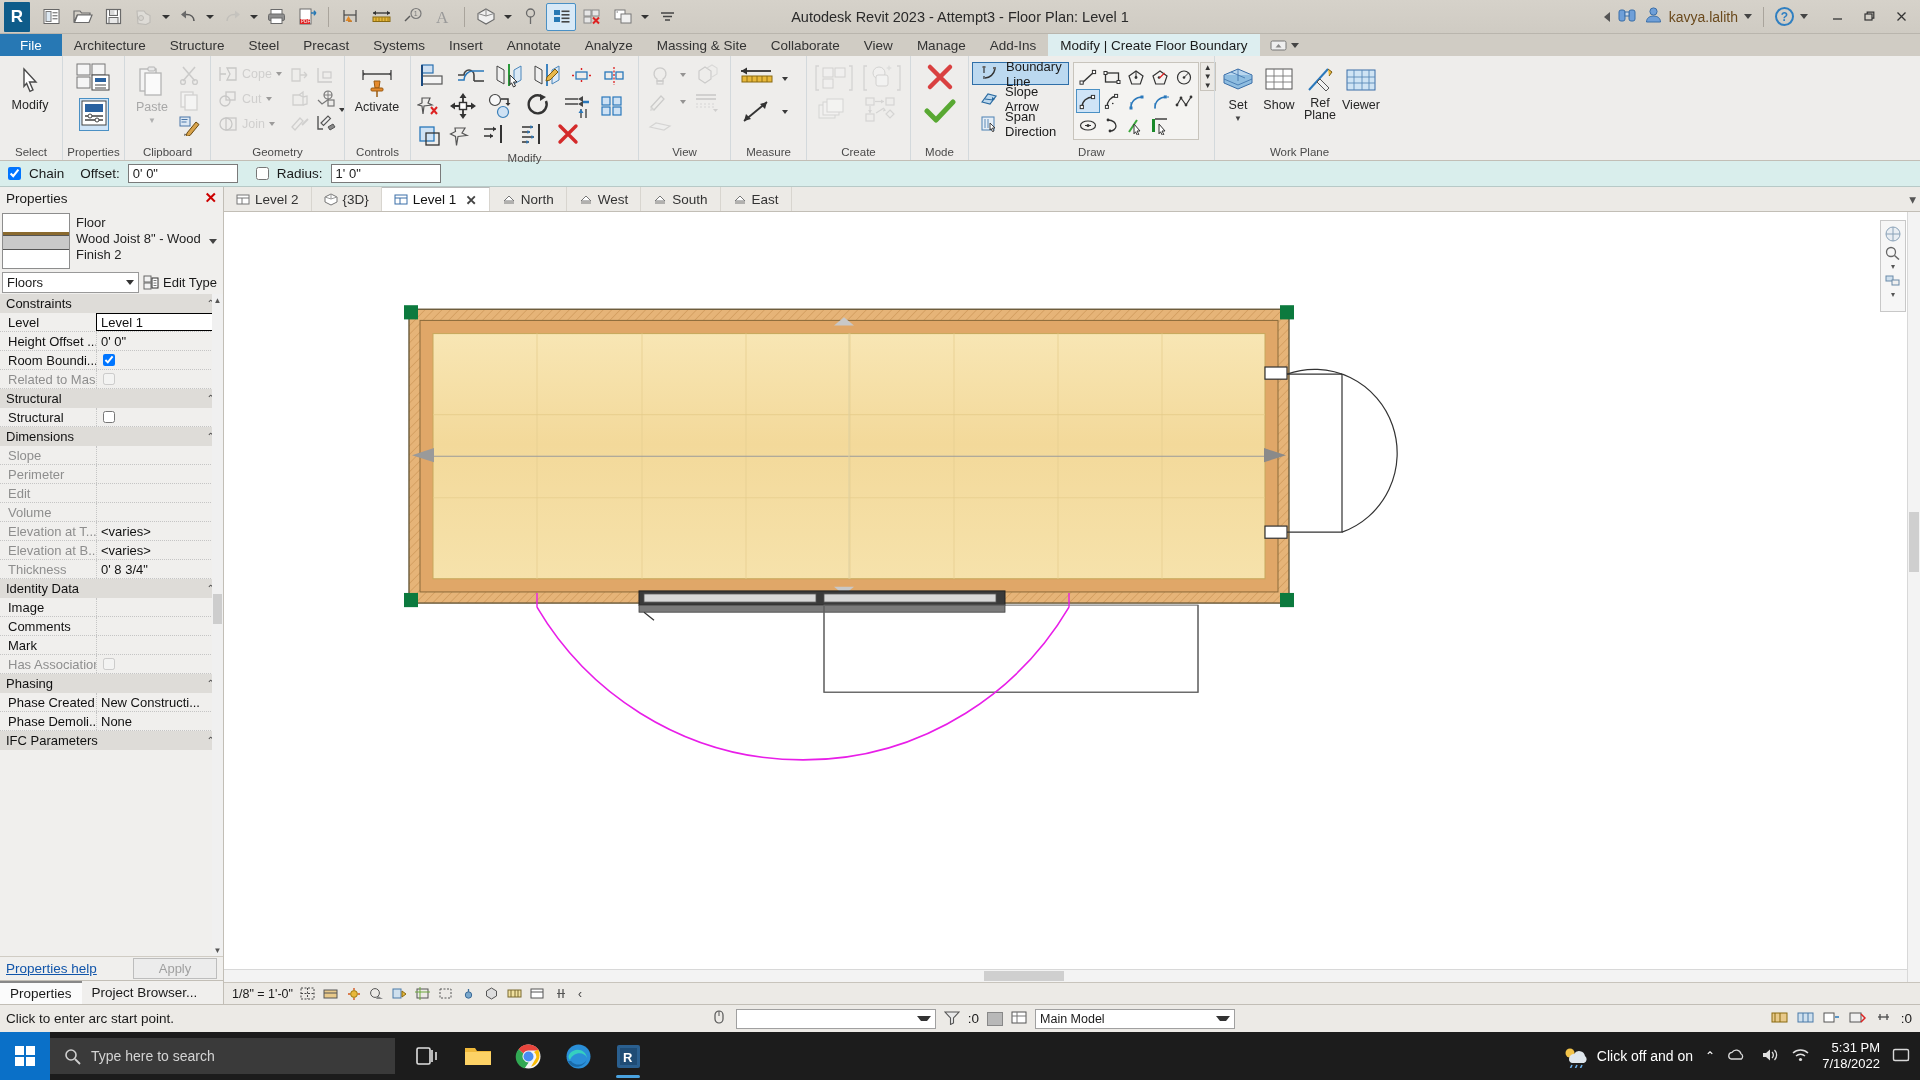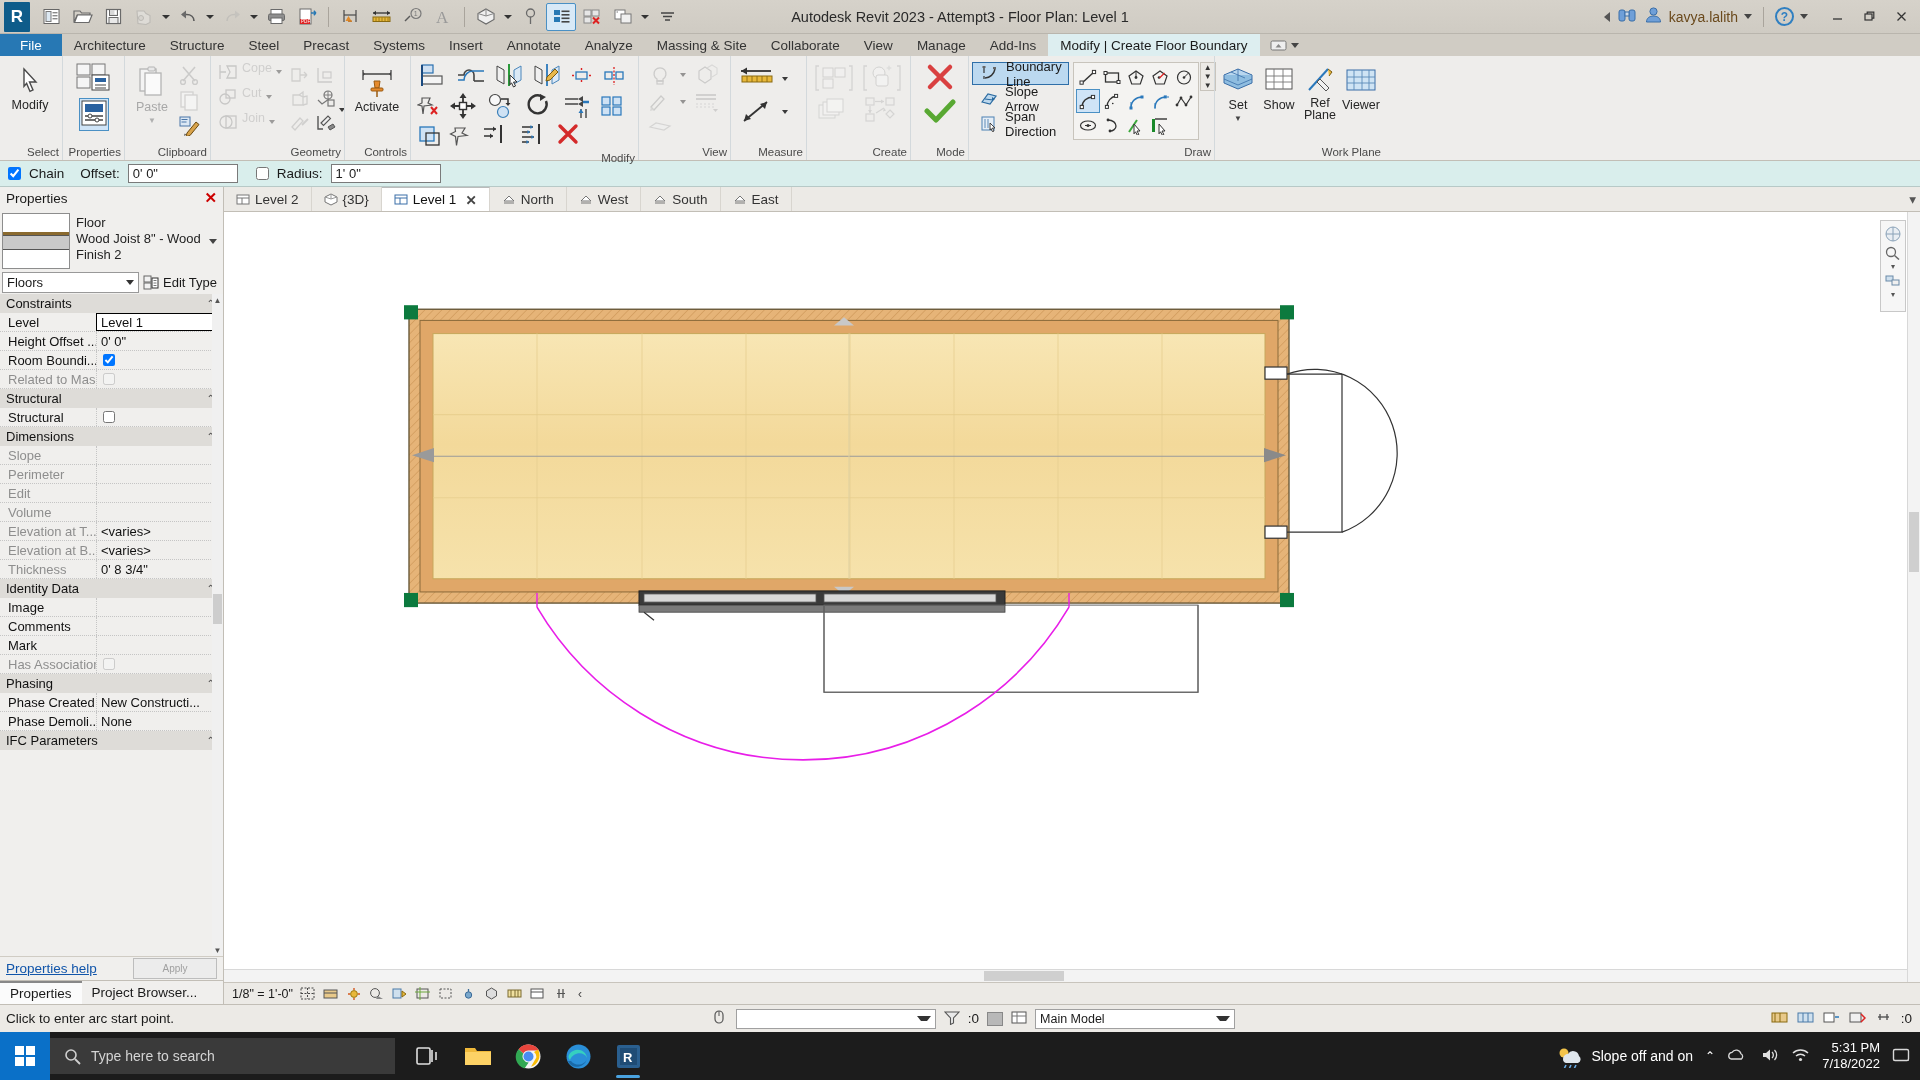--- a/index.html
+++ b/index.html
@@ -66,32 +66,32 @@
 
   
   .ribbon {
     height:105px; background:#eeedeb; display:flex; align-items:stretch;
     border-bottom:1px solid #c2beb6; flex:0 0 105px; position:relative;
   }
   .panel { display:flex; flex-direction:column; position:relative; padding:2px 3px 0 3px; }
   .panel + .panel { border-left:1px solid #d3d9dc; }
   .panel-body { flex:1; display:flex; align-items:flex-start; padding-top:3px; }
   .panel-label {
-    height:15px; font-size:11.5px; color:#4a4a4a; text-align:right; line-height:15px;
+    height:15px; font-size:11.5px; color:#4a4a4a; text-align:center; line-height:15px;
     white-space:nowrap;
   }
   .bigbtn {
     width:54px; display:flex; flex-direction:column; align-items:center; gap:2px;
     padding-top:4px; cursor:default;
   }
   .bigbtn .lbl { font-size:12.5px; color:#262626; text-align:center; line-height:13px; }
   .bigbtn.dis .lbl { color:#a8a8a8; }
   .icogrid { display:flex; flex-wrap:wrap; align-content:flex-start; }
   .smbtn {
-    height:25px; display:flex; align-items:flex-start; gap:3px; padding:0 3px; cursor:default;
+    height:25px; display:flex; align-items:center; gap:3px; padding:0 3px; cursor:default;
   }
   .smbtn .lbl { font-size:12.5px; color:#3a3a3a; }
   .smbtn.dis .lbl { color:#aaa; }
   .smbtn.dis { opacity:.45; }
   .ico { width:22px;height:22px;display:flex;align-items:center;justify-content:center;flex:0 0 auto; }
   .ico24 { width:26px;height:24px;display:flex;align-items:center;justify-content:center; }
   .drop-c { width:9px;height:22px;display:flex;align-items:center;justify-content:center; }
   .drop-c::after{content:"";border-left:3.5px solid transparent;border-right:3.5px solid transparent;border-top:4px solid #3a3a3a;}
   .modebtn {
     height:23px; display:flex; align-items:center; gap:5px; padding:0 6px; font-size:13px;
@@ -168,21 +168,21 @@
   .props-scrollbar .thumb{ position:absolute; top:300px; height:30px; left:1px; right:1px; background:#cdcdcd;}
   .props-scrollbar .au,.props-scrollbar .ad{ position:absolute; left:0;right:0;height:12px;display:flex;align-items:center;justify-content:center;font-size:8px;color:#555;}
   .props-scrollbar .au{top:0;} .props-scrollbar .ad{bottom:0;}
   .props-foot {
     height:24px; display:flex; align-items:center; justify-content:space-between;
     padding:0 6px; border-top:1px solid #d0ccc4;
   }
   .props-help { color:#1155aa; text-decoration:underline; font-size:13.5px; }
   .apply-btn {
     width:84px;height:21px;border:1px solid #bdbdbd;background:#ececec;color:#a0a0a0;
-    font-size:10px;display:flex;align-items:center;justify-content:center;
+    font-size:13px;display:flex;align-items:center;justify-content:center;
   }
   .props-tabs { height:24px; display:flex; align-items:stretch; border-top:1px solid #c2beb6; }
   .ptab { padding:0 10px; display:flex; align-items:center; font-size:13.5px; }
   .ptab.active { background:#fbfbfb; border-top:2px solid #888; }
 
   
   .canvaswrap { flex:1; display:flex; flex-direction:column; min-width:0; }
   .viewtabs {
     height:25px; background:#eceae6; display:flex; align-items:stretch; font-size:13.5px;
     border-bottom:1px solid #c2beb6; flex:0 0 25px; position:relative;
@@ -1584,21 +1584,21 @@
           </svg>
       </div>
     </div>
     <div class="tb-right-z">
       <div class="weather">
         <svg width="28" height="24" viewBox="0 0 28 24">
             <circle cx="9" cy="9" r="4.5" fill="#f2c34a"></circle>
             <path d="M8 15a5 5 0 0 1 5-5 6 6 0 0 1 11 2 4 4 0 0 1-1 7H11a4 4 0 0 1-3-4z" fill="#dfe6ec"></path>
             <path d="M11 21l-1.5 3M16 21l-1.5 3M21 21l-1.5 3" stroke="#6aaee8" stroke-width="1.6"></path>
           </svg>
-        <span>Slope off and on</span>
+        <span>Click off and on</span>
       </div>
       <span style="font-size:12px;">⌃</span>
       <span>
         <svg width="21" height="15" viewBox="0 0 21 15">
             <path d="M4 12a3.4 3.4 0 0 1 1-6.6 5 5 0 0 1 9 1.3 3.2 3.2 0 0 1 .4 5.3z" fill="none" stroke="#d8d8d8" stroke-width="1.3"></path>
           </svg>
       </span>
       <span>
         <svg width="19" height="16" viewBox="0 0 19 16">
             <path d="M3 6h3l4-3.5v11L6 10H3z" fill="#e0e0e0"></path>

